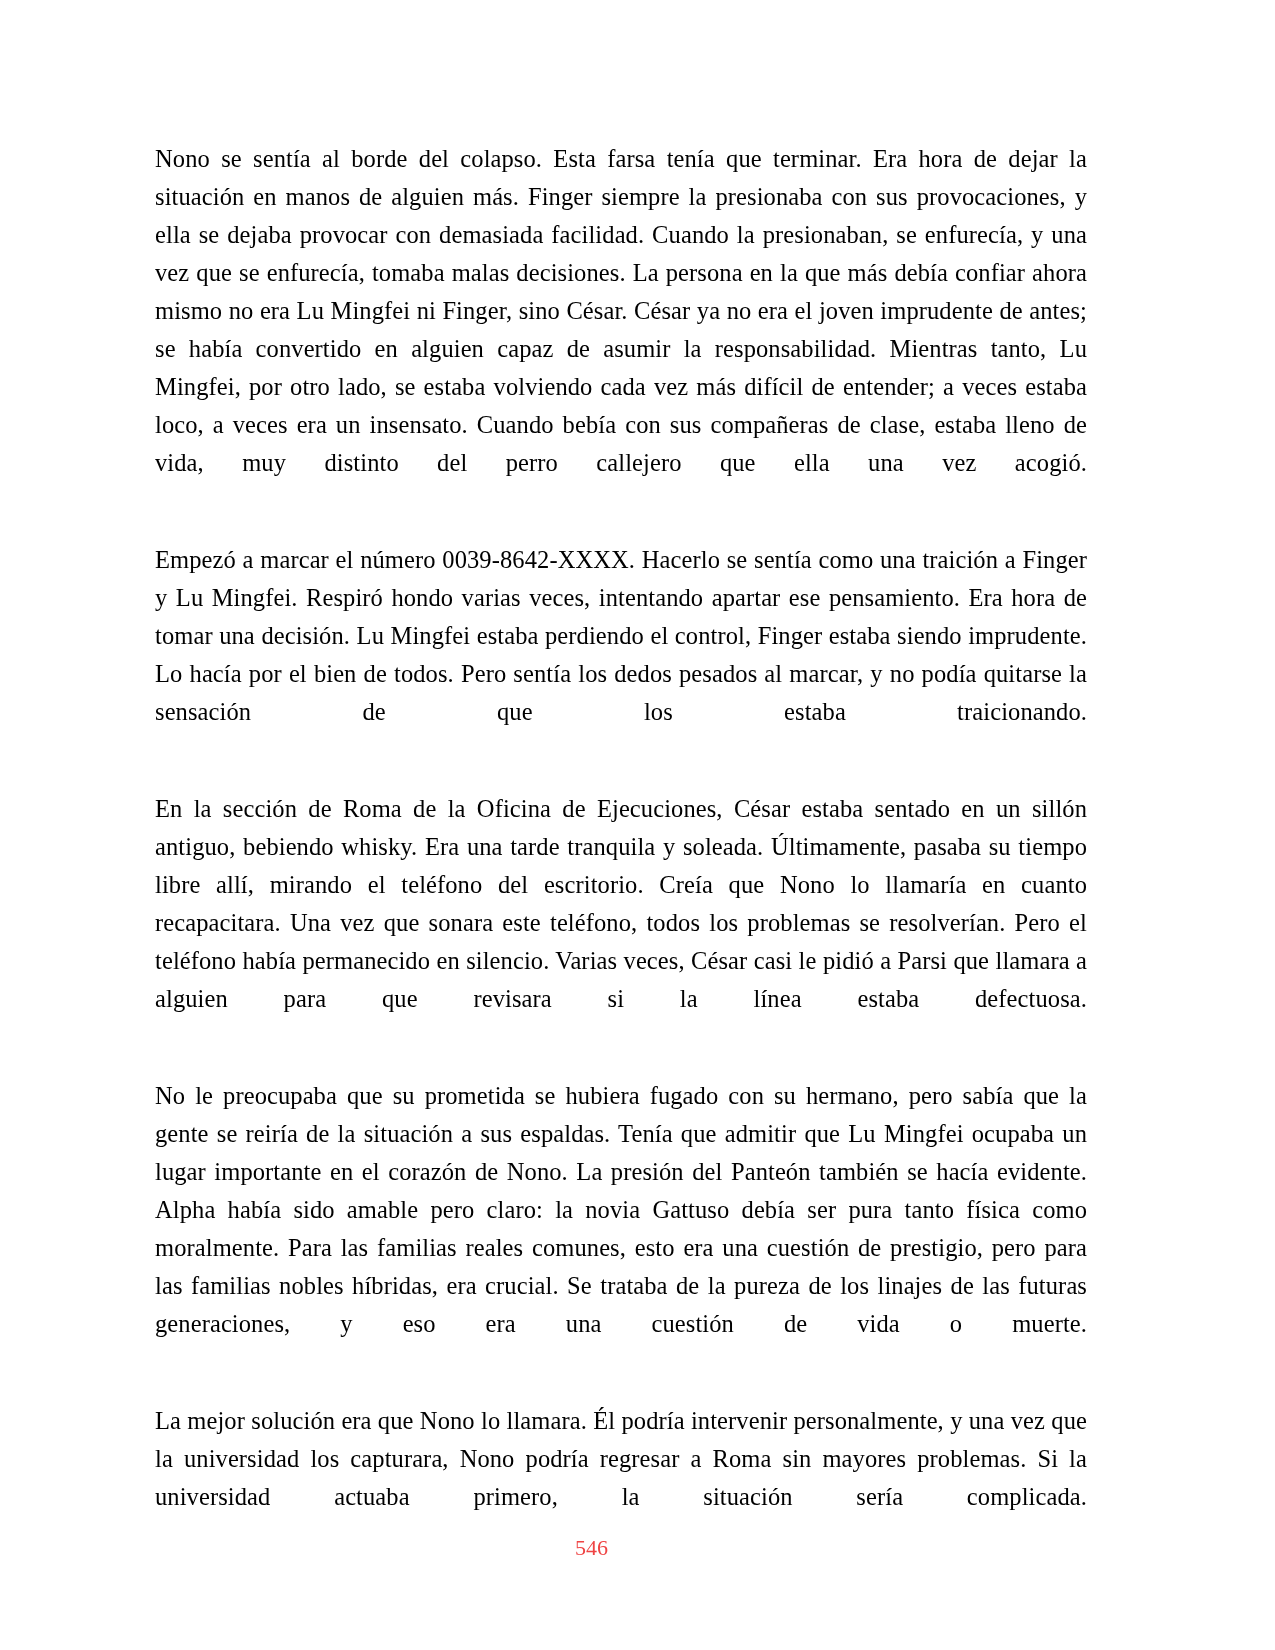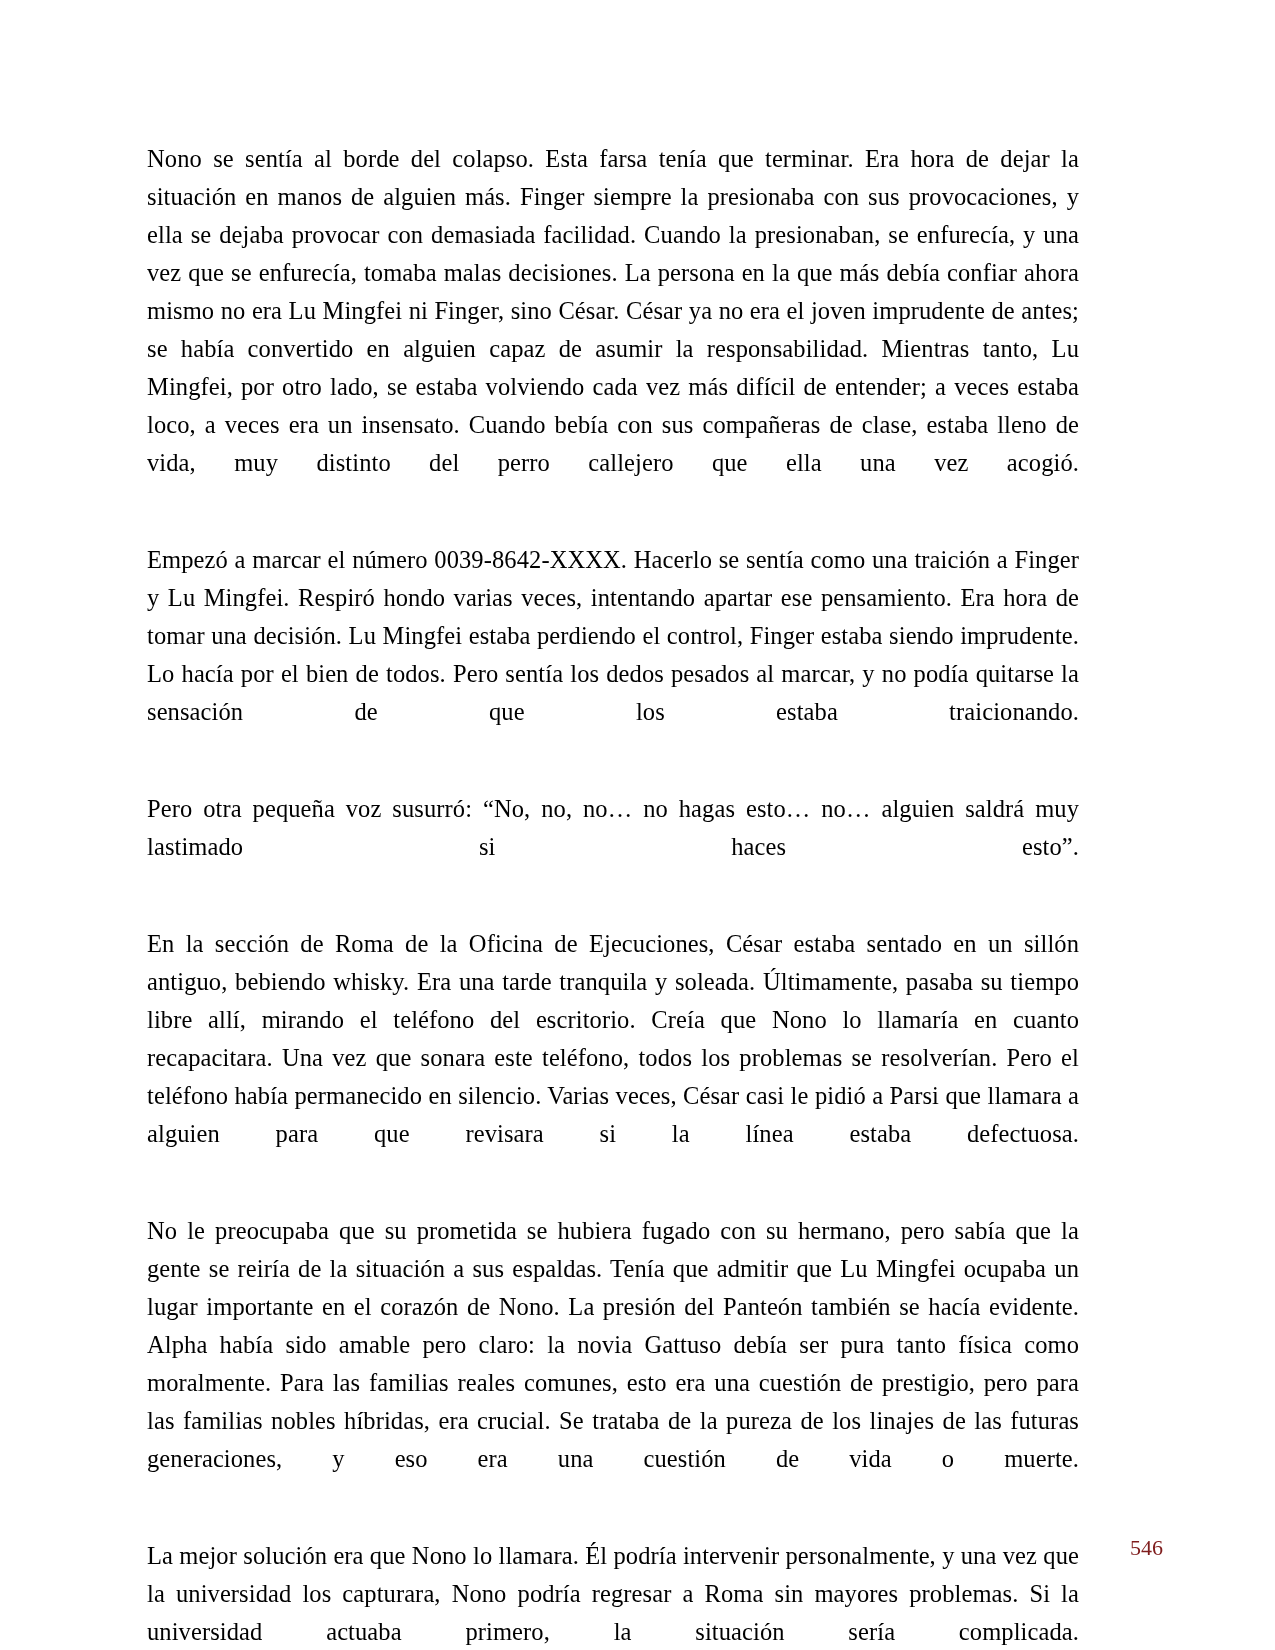--- a/index.html
+++ b/index.html
@@ -14,21 +14,21 @@
     position: relative;
     overflow: hidden;
     font-family: "Liberation Serif", "DejaVu Serif", serif;
     color: #000000;
     -webkit-font-smoothing: antialiased;
   }
 
   .page {
     position: absolute;
     top: 0;
-    left: 4px;
+    left: 12px;
     width: 1159px;
     height: 1650px;
     background: #ffffff;
   }
 
   .text-column {
     position: absolute;
     left: 143px;
     top: 140px;
     width: 932px;
@@ -55,36 +55,35 @@
     content: "";
     display: inline-block;
     width: 100%;
   }
 
   .page-number {
     position: absolute;
     left: 0;
     right: 0;
     top: 1534px;
-    text-align: right;
+    text-align: center;
     font-size: 22px;
     line-height: 28px;
     font-family: "Liberation Serif", "DejaVu Serif", serif;
-    color: #7f1d1d;
+    color: #ef4444;
   }
 </style>
 </head>
 <body>
 
 <div class="page">
 
   <div class="text-column">
     <p class="para">Nono se sentía al borde del colapso. Esta farsa tenía que terminar. Era hora de dejar la situación en manos de alguien más. Finger siempre la presionaba con sus provocaciones, y ella se dejaba provocar con demasiada facilidad. Cuando la presionaban, se enfurecía, y una vez que se enfurecía, tomaba malas decisiones. La persona en la que más debía confiar ahora mismo no era Lu Mingfei ni Finger, sino César. César ya no era el joven imprudente de antes; se había convertido en alguien capaz de asumir la responsabilidad. Mientras tanto, Lu Mingfei, por otro lado, se estaba volviendo cada vez más difícil de entender; a veces estaba loco, a veces era un insensato. Cuando bebía con sus compañeras de clase, estaba lleno de vida, muy distinto del perro callejero que ella una vez acogió.</p>
     <p class="para">Empezó a marcar el número 0039-8642-XXXX. Hacerlo se sentía como una traición a Finger y Lu Mingfei. Respiró hondo varias veces, intentando apartar ese pensamiento. Era hora de tomar una decisión. Lu Mingfei estaba perdiendo el control, Finger estaba siendo imprudente. Lo hacía por el bien de todos. Pero sentía los dedos pesados al marcar, y no podía quitarse la sensación de que los estaba traicionando.</p>
-    <p class="para">Pero otra pequeña voz susurró: “No, no, no… no hagas esto… no… alguien saldrá muy lastimado si haces esto”.</p>
     <p class="para">En la sección de Roma de la Oficina de Ejecuciones, César estaba sentado en un sillón antiguo, bebiendo whisky. Era una tarde tranquila y soleada. Últimamente, pasaba su tiempo libre allí, mirando el teléfono del escritorio. Creía que Nono lo llamaría en cuanto recapacitara. Una vez que sonara este teléfono, todos los problemas se resolverían. Pero el teléfono había permanecido en silencio. Varias veces, César casi le pidió a Parsi que llamara a alguien para que revisara si la línea estaba defectuosa.</p>
     <p class="para">No le preocupaba que su prometida se hubiera fugado con su hermano, pero sabía que la gente se reiría de la situación a sus espaldas. Tenía que admitir que Lu Mingfei ocupaba un lugar importante en el corazón de Nono. La presión del Panteón también se hacía evidente. Alpha había sido amable pero claro: la novia Gattuso debía ser pura tanto física como moralmente. Para las familias reales comunes, esto era una cuestión de prestigio, pero para las familias nobles híbridas, era crucial. Se trataba de la pureza de los linajes de las futuras generaciones, y eso era una cuestión de vida o muerte.</p>
     <p class="para">La mejor solución era que Nono lo llamara. Él podría intervenir personalmente, y una vez que la universidad los capturara, Nono podría regresar a Roma sin mayores problemas. Si la universidad actuaba primero, la situación sería complicada.</p>
   </div>
 
   <div class="page-number">546</div>
 
 </div>
 
 </body></html>

